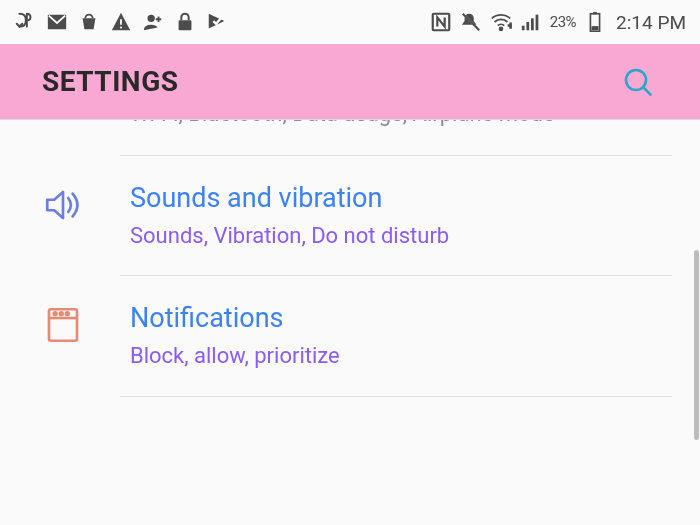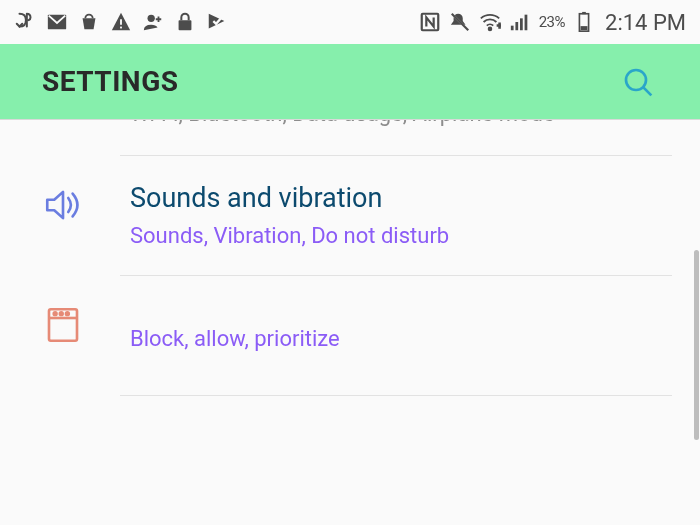--- a/index.html
+++ b/index.html
@@ -6,34 +6,34 @@
   html, body { width: 700px; height: 525px; overflow: hidden; font-family: -apple-system, "Segoe UI", Roboto, Arial, sans-serif; background: #fafafa; color: #222; }
   .screen { width: 700px; height: 525px; position: relative; background: #fafafa; }
 
   
   .status-bar { height: 44px; display: flex; align-items: center; justify-content: space-between; padding: 0 14px; color: #4c4c4c; }
   .status-left, .status-right { display: flex; align-items: center; gap: 10px; }
   .status-right { gap: 8px; }
   .stat-ico { width: 22px; height: 22px; display: inline-flex; align-items: center; justify-content: center; }
   .stat-ico svg { width: 100%; height: 100%; }
   .battery-pct { font-size: 15px; letter-spacing: -0.5px; color: #4c4c4c; }
-  .clock { font-size: 22px; color: #4c4c4c; margin-left: 2px; }
+  .clock { font-size: 19px; color: #4c4c4c; margin-left: 2px; }
 
   
-  .header { height: 76px; display: flex; align-items: center; justify-content: space-between; padding: 0 42px 0 42px; border-bottom: 1px solid #d9d9d9; background: #86efac; }
+  .header { height: 76px; display: flex; align-items: center; justify-content: space-between; padding: 0 42px 0 42px; border-bottom: 1px solid #d9d9d9; background: #f9a8d4; }
   .header-title { font-size: 28px; font-weight: 700; letter-spacing: 0.5px; color: #292929; }
   .search-btn { width: 40px; height: 40px; display: flex; align-items: center; justify-content: center; }
   .search-btn svg { width: 32px; height: 32px; stroke: #2aa6c9; }
 
   
   .list { position: absolute; top: 120px; left: 0; right: 0; bottom: 0; overflow: hidden; }
   .list-inner { padding-left: 120px; padding-right: 28px; padding-bottom: 12px; }
   .row { position: relative; padding: 26px 0 26px 10px; border-bottom: 1px solid #e2e2e2; min-height: 120px; display: flex; flex-direction: column; justify-content: center; }
   .row.partial-top { padding-top: 0; min-height: 40px; border-top: none; }
-  .row-title { font-size: 27px; color: #0c4a6e; font-weight: 400; line-height: 1.25; }
+  .row-title { font-size: 27px; color: #3b82f6; font-weight: 400; line-height: 1.25; }
   .row-sub { font-size: 22px; color: #8b5cf6; margin-top: 6px; line-height: 1.25; }
   .row-icon { position: absolute; left: -78px; top: 28px; width: 42px; height: 42px; }
   .row-icon svg { width: 100%; height: 100%; }
 
   
   .prev-clip { color: #8d8d8d; font-size: 22px; line-height: 1; height: 18px; overflow: hidden; margin-top: -10px; padding-bottom: 0; }
   .prev-clip .inner { transform: translateY(-12px); display: block; white-space: nowrap; }
 
   
   .scroll-thumb { position: absolute; right: 1px; top: 130px; width: 5px; height: 190px; background: #bdbdbd; border-radius: 3px; }
@@ -167,20 +167,21 @@
       <div class="row">
         <div class="row-icon">
           <svg viewBox="0 0 48 48" fill="none" stroke="#e68a76" stroke-width="3" stroke-linejoin="round">
             <rect x="8" y="6" width="32" height="36" rx="2"></rect>
             <line x1="8" y1="16" x2="40" y2="16"></line>
             <circle cx="15" cy="11" r="1.6" fill="#e68a76"></circle>
             <circle cx="22" cy="11" r="1.6" fill="#e68a76"></circle>
             <circle cx="29" cy="11" r="1.6" fill="#e68a76"></circle>
           </svg>
         </div>
+        <div class="row-title">Notifications</div>
         <div class="row-sub">Block, allow, prioritize</div>
       </div>
 
 
     </div>
     <div class="scroll-thumb"></div>
   </div>
 
 </div>
 

